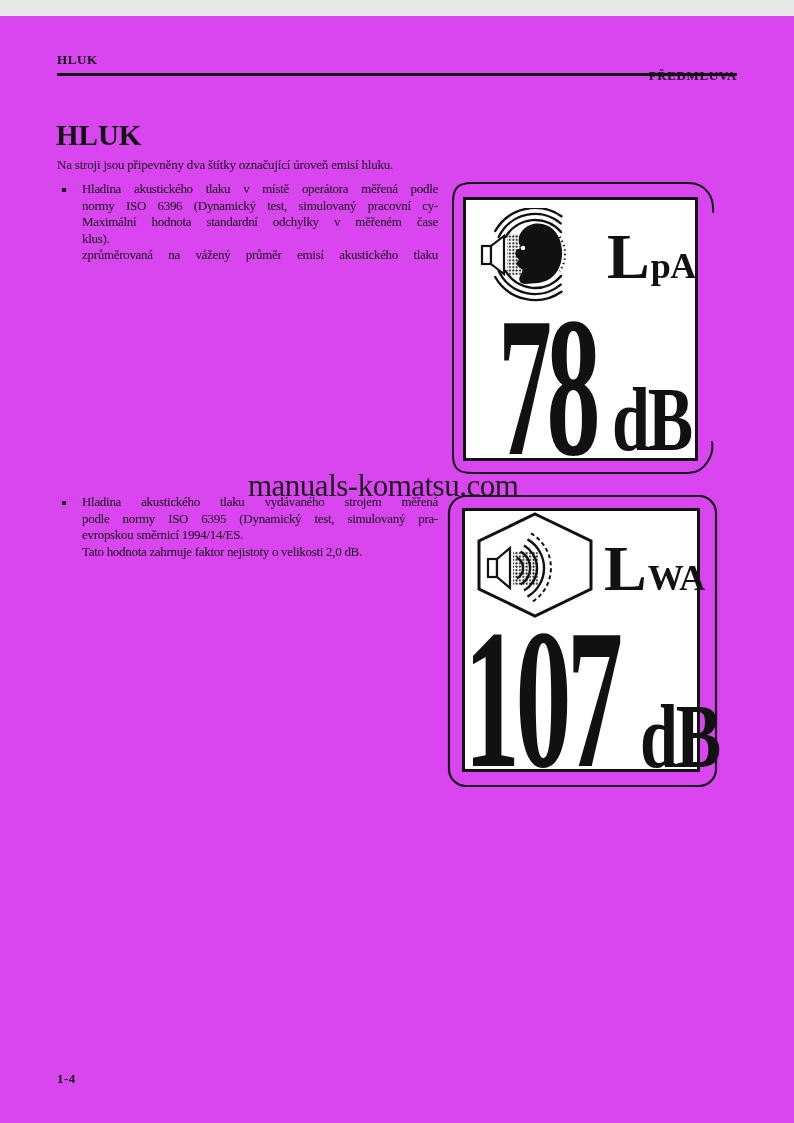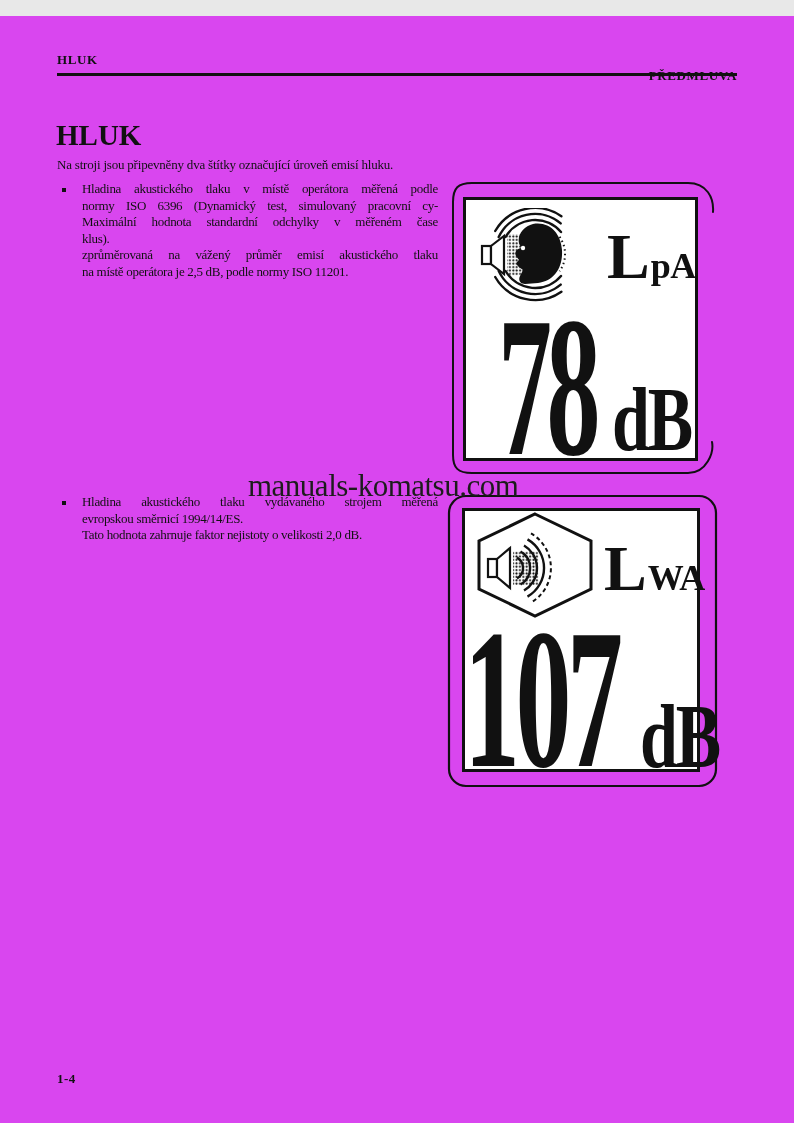--- a/index.html
+++ b/index.html
@@ -81,26 +81,26 @@
   <div class="title">HLUK</div>
   <div class="intro">Na stroji jsou připevněny dva štítky označující úroveň emisí hluku.</div>
 
   <div class="bullet-sq b1-sq"></div>
   <div class="btext b1">
     <span class="tl j">Hladina akustického tlaku v místě operátora měřená podle</span>
     <span class="tl j">normy ISO 6396 (Dynamický test, simulovaný pracovní cy-</span>
     <span class="tl j">Maximální hodnota standardní odchylky v měřeném čase</span>
     <span class="tl n">klus).</span>
     <span class="tl j">zprůměrovaná na vážený průměr emisí akustického tlaku</span>
-    <span class="tl n">na místě operátora je 2,5 dB, podle normy ISO 11201.</span>
   </div>
 
   <div class="bullet-sq b2-sq"></div>
   <div class="btext b2">
     <span class="tl j">Hladina akustického tlaku vydávaného strojem měřená</span>
+    <span class="tl j">podle normy ISO 6395 (Dynamický test, simulovaný pra-</span>
     <span class="tl n">evropskou směrnicí 1994/14/ES.</span>
     <span class="tl n">Tato hodnota zahrnuje faktor nejistoty o velikosti 2,0 dB.</span>
   </div>
 
   <div class="sticker st1">
     <svg class="outer-svg" width="266" height="294" viewBox="0 0 266 294">
       <path d="M 263,32 C 264,18 257,3 238,3 L 22,3 C 8,3 3,8 3,22 L 3,275 C 3,288 8,293 22,293 L 238,293 C 257,293 264,272 262,262" fill="none" stroke="#111" stroke-width="2" stroke-linecap="round"></path>
     </svg>
     <div class="inner-frame"></div>
 

